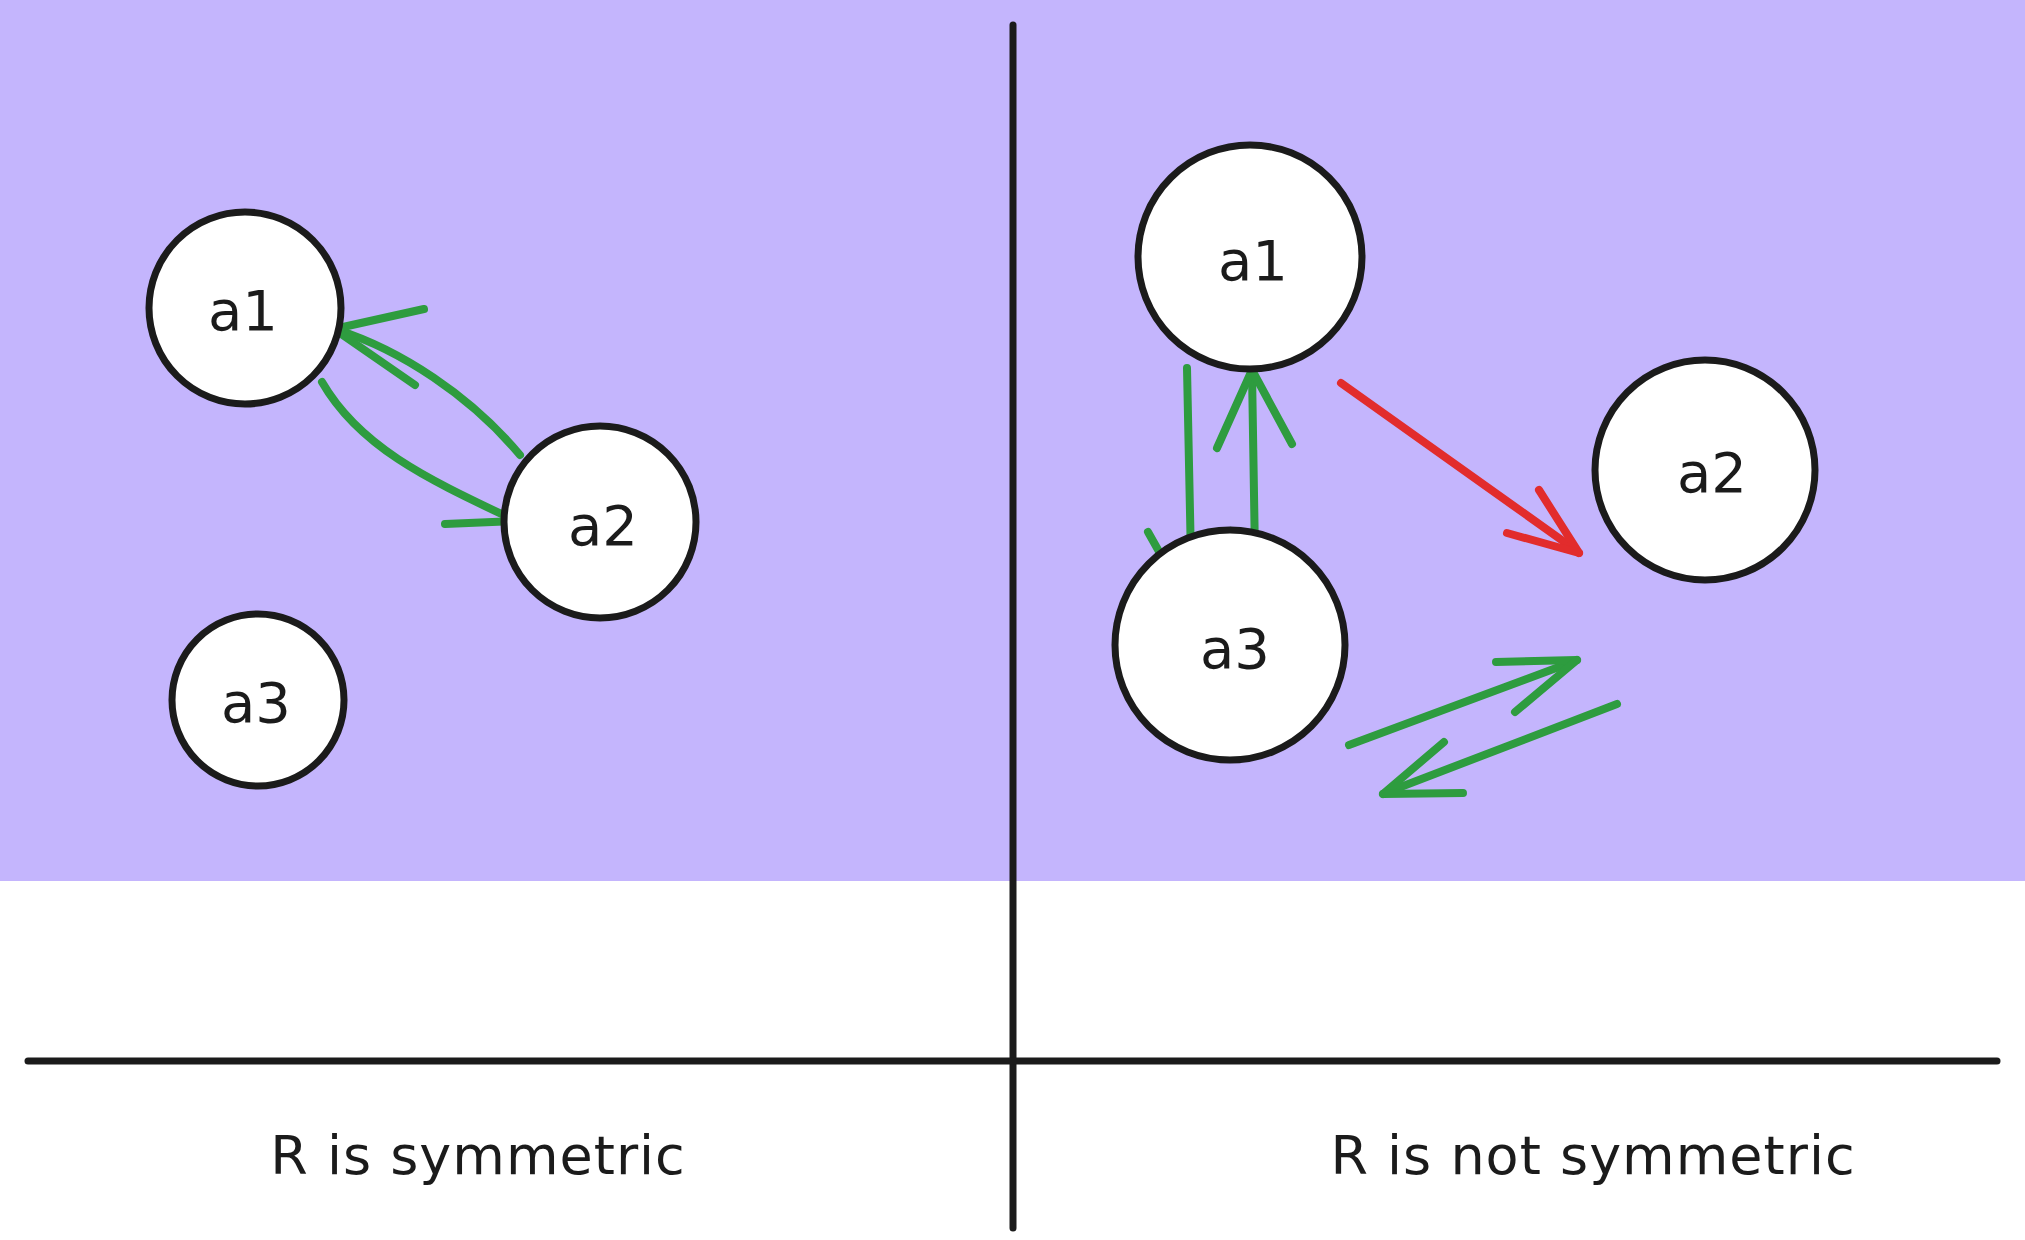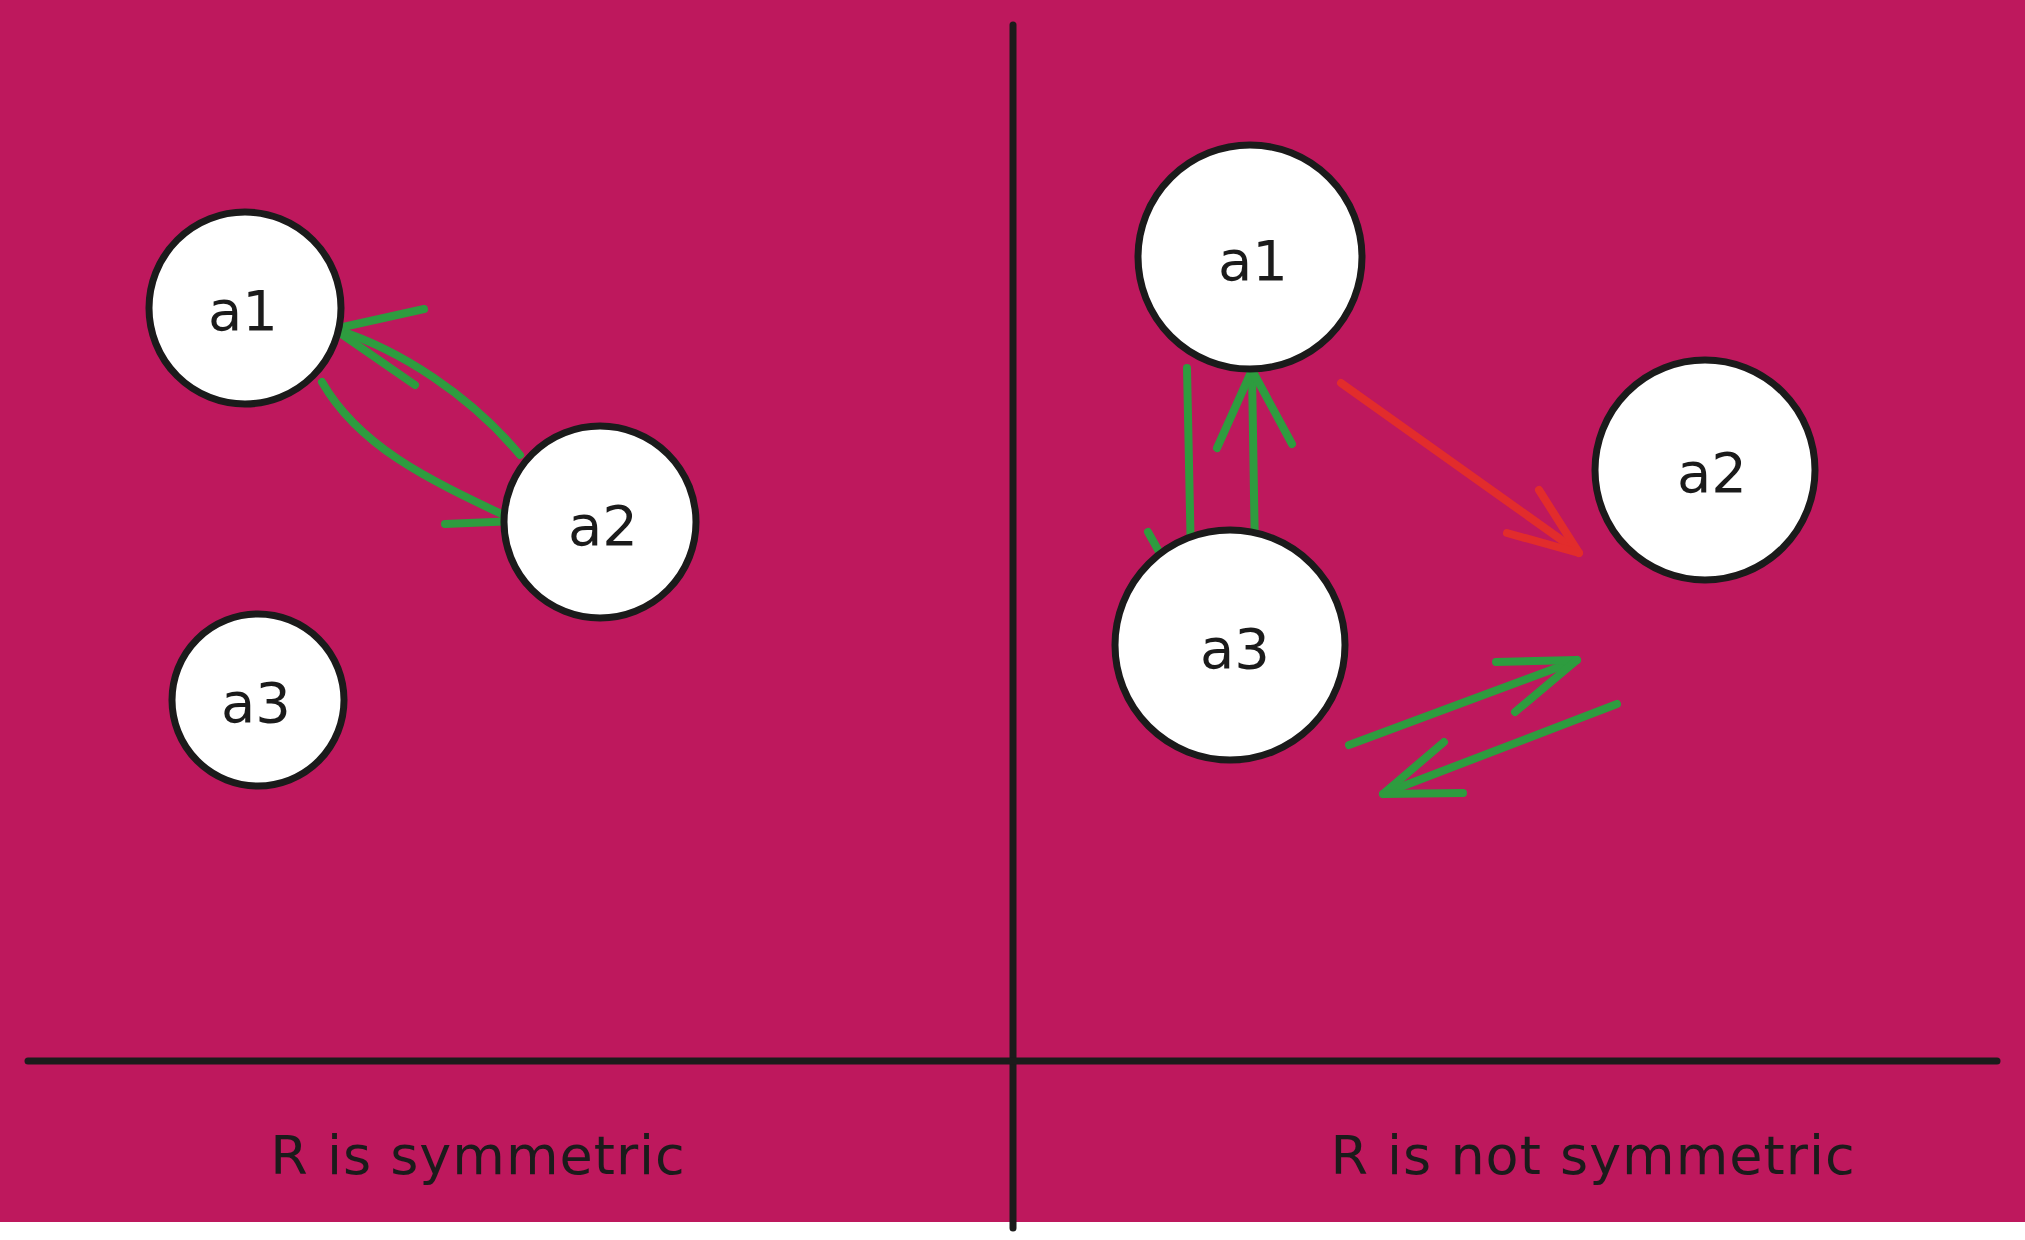--- a/index.html
+++ b/index.html
@@ -1,18 +1,18 @@
 <!DOCTYPE html>
 <html><head>
 <meta charset="utf-8">
 <style>
   html,body{margin:0;padding:0;background:#ffffff;}
   body{width:2025px;height:1240px;overflow:hidden;
        font-family:"DejaVu Sans","Liberation Sans",sans-serif;}
-  #stage{position:relative;width:2025px;height:1222px;background:#be185d;}
+  #stage{position:relative;width:2025px;height:881px;background:#c4b5fd;}
   svg.layer{position:absolute;left:0;top:0;width:2025px;height:1240px;}
   .node-label{
       font-family:"DejaVu Sans","Liberation Sans",sans-serif;
       font-size:56px; fill:#1b1b1b; font-weight:400;
       text-anchor:middle; dominant-baseline:central;
   }
   .caption-label{
       font-family:"DejaVu Sans","Liberation Sans",sans-serif;
       font-size:54px; fill:#1b1b1b; font-weight:400;
       text-anchor:middle; dominant-baseline:central;

